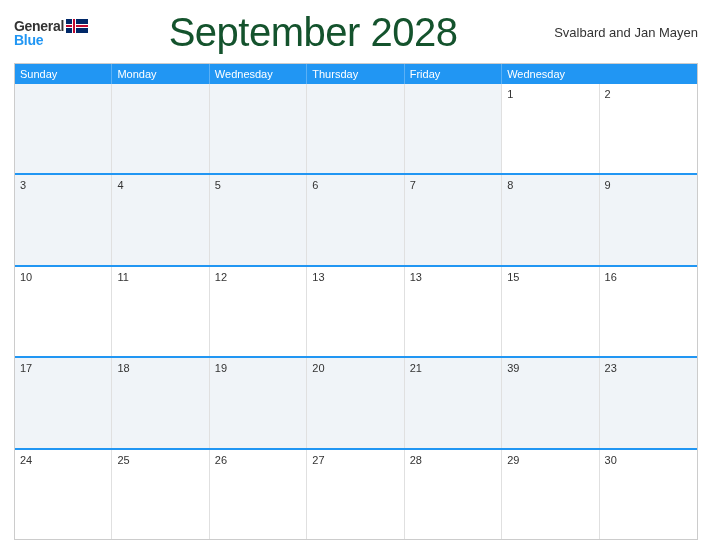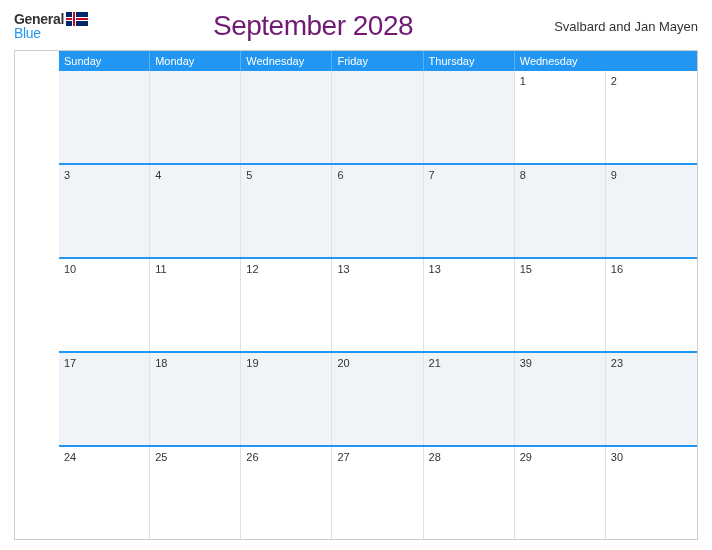--- a/index.html
+++ b/index.html
@@ -32,54 +32,53 @@
       line-height: 1;
     }
     .logo-general {
       font-size: 14px;
       font-weight: bold;
       color: #333;
       letter-spacing: -0.3px;
     }
     .logo-blue {
       font-size: 14px;
-      font-weight: normal;
+      font-weight: bold;
       color: #2196F3;
       letter-spacing: -0.3px;
     }
     .logo-flag {
       width: 22px;
       height: 14px;
       margin-left: 2px;
     }
     .logo-row {
       display: flex;
       align-items: flex-end;
     }
     .month-title {
-      font-size: 28px;
+      font-size: 40px;
       font-weight: normal;
-      color: #701a75;
+      color: #14532d;
       letter-spacing: -0.5px;
       text-align: center;
       flex: 1;
     }
     .region-label {
       font-size: 13px;
       color: #333;
       text-align: right;
       width: 160px;
     }
     
     .calendar {
       flex: 1;
       display: flex;
       flex-direction: column;
       border: 1px solid #ccc;
-      padding-left: 44px;
     }
     .cal-header {
       display: grid;
       grid-template-columns: repeat(7, 1fr);
       background: #2196F3;
     }
     .cal-header-cell {
       color: #fff;
       font-size: 11px;
       font-weight: normal;
@@ -155,22 +154,22 @@
     </div>
     <div class="month-title">September 2028</div>
     <div class="region-label">Svalbard and Jan Mayen</div>
   </div>
 
   <div class="calendar">
     <div class="cal-header">
       <div class="cal-header-cell">Sunday</div>
       <div class="cal-header-cell">Monday</div>
       <div class="cal-header-cell">Wednesday</div>
+      <div class="cal-header-cell">Thursday</div>
       <div class="cal-header-cell">Friday</div>
-      <div class="cal-header-cell">Thursday</div>
       <div class="cal-header-cell">Wednesday</div>
     </div>
     <div class="cal-body">
 
       <div class="cal-week">
         <div class="cal-cell empty"></div>
         <div class="cal-cell empty"></div>
         <div class="cal-cell empty"></div>
         <div class="cal-cell empty"></div>
         <div class="cal-cell empty"></div>

